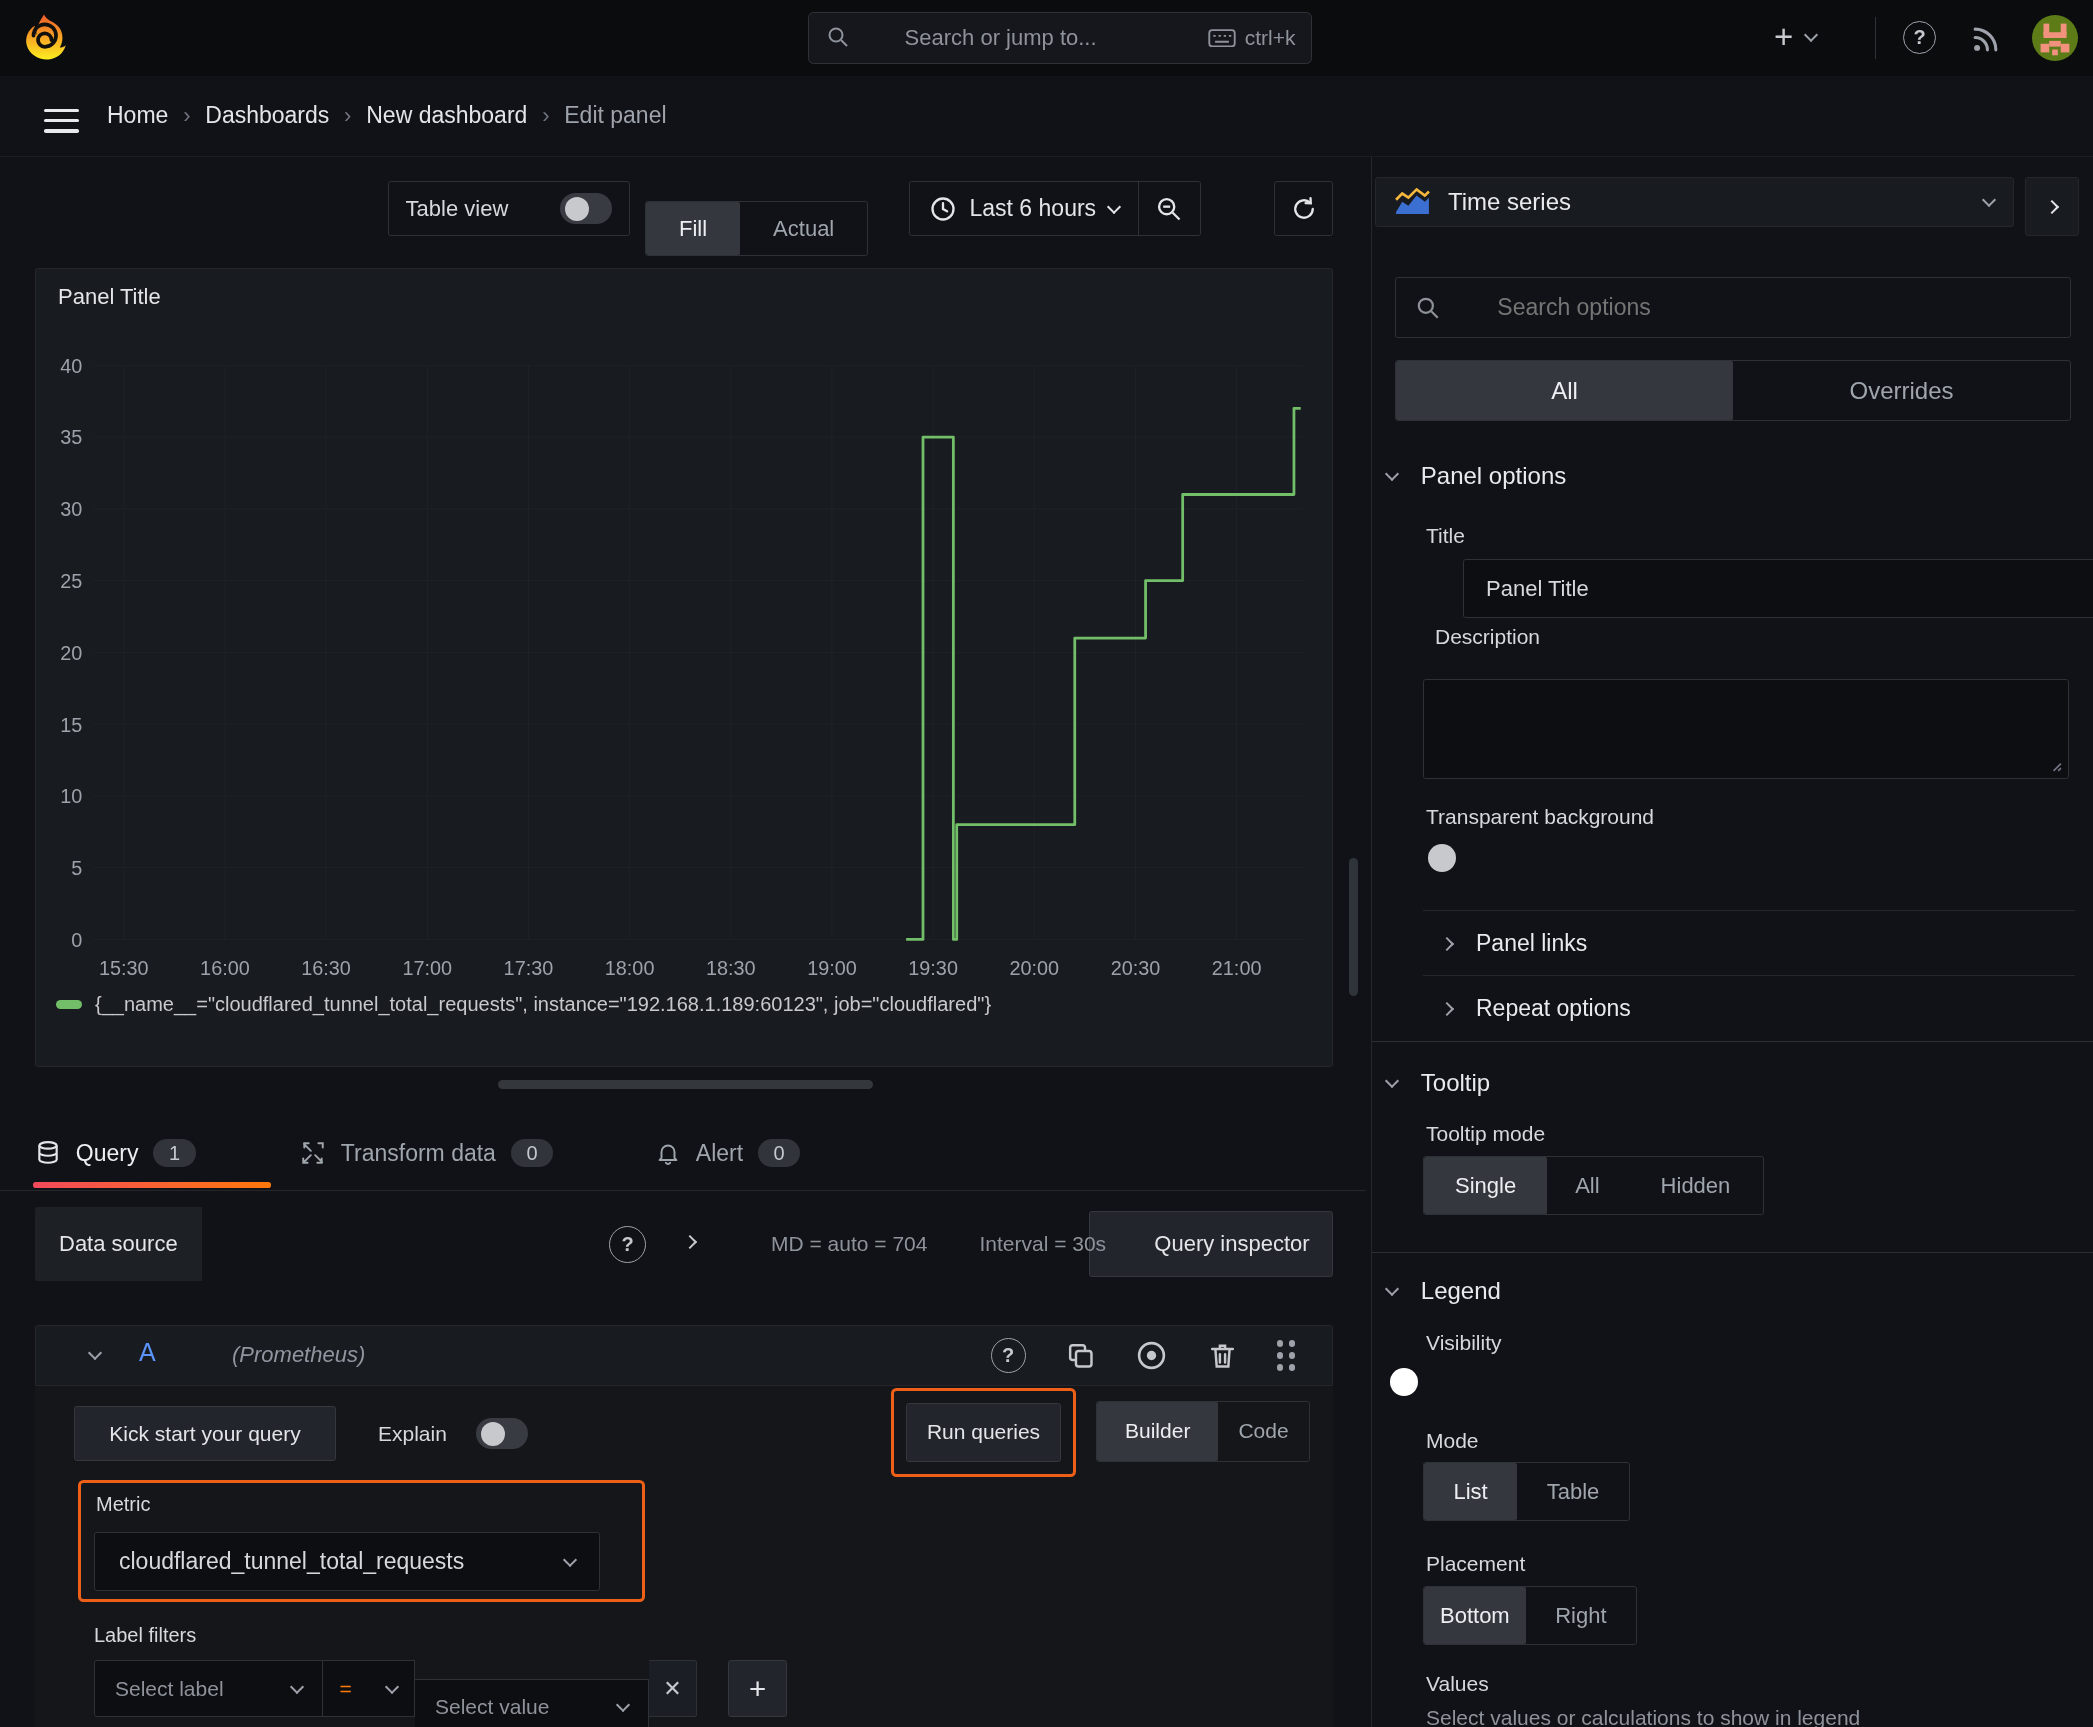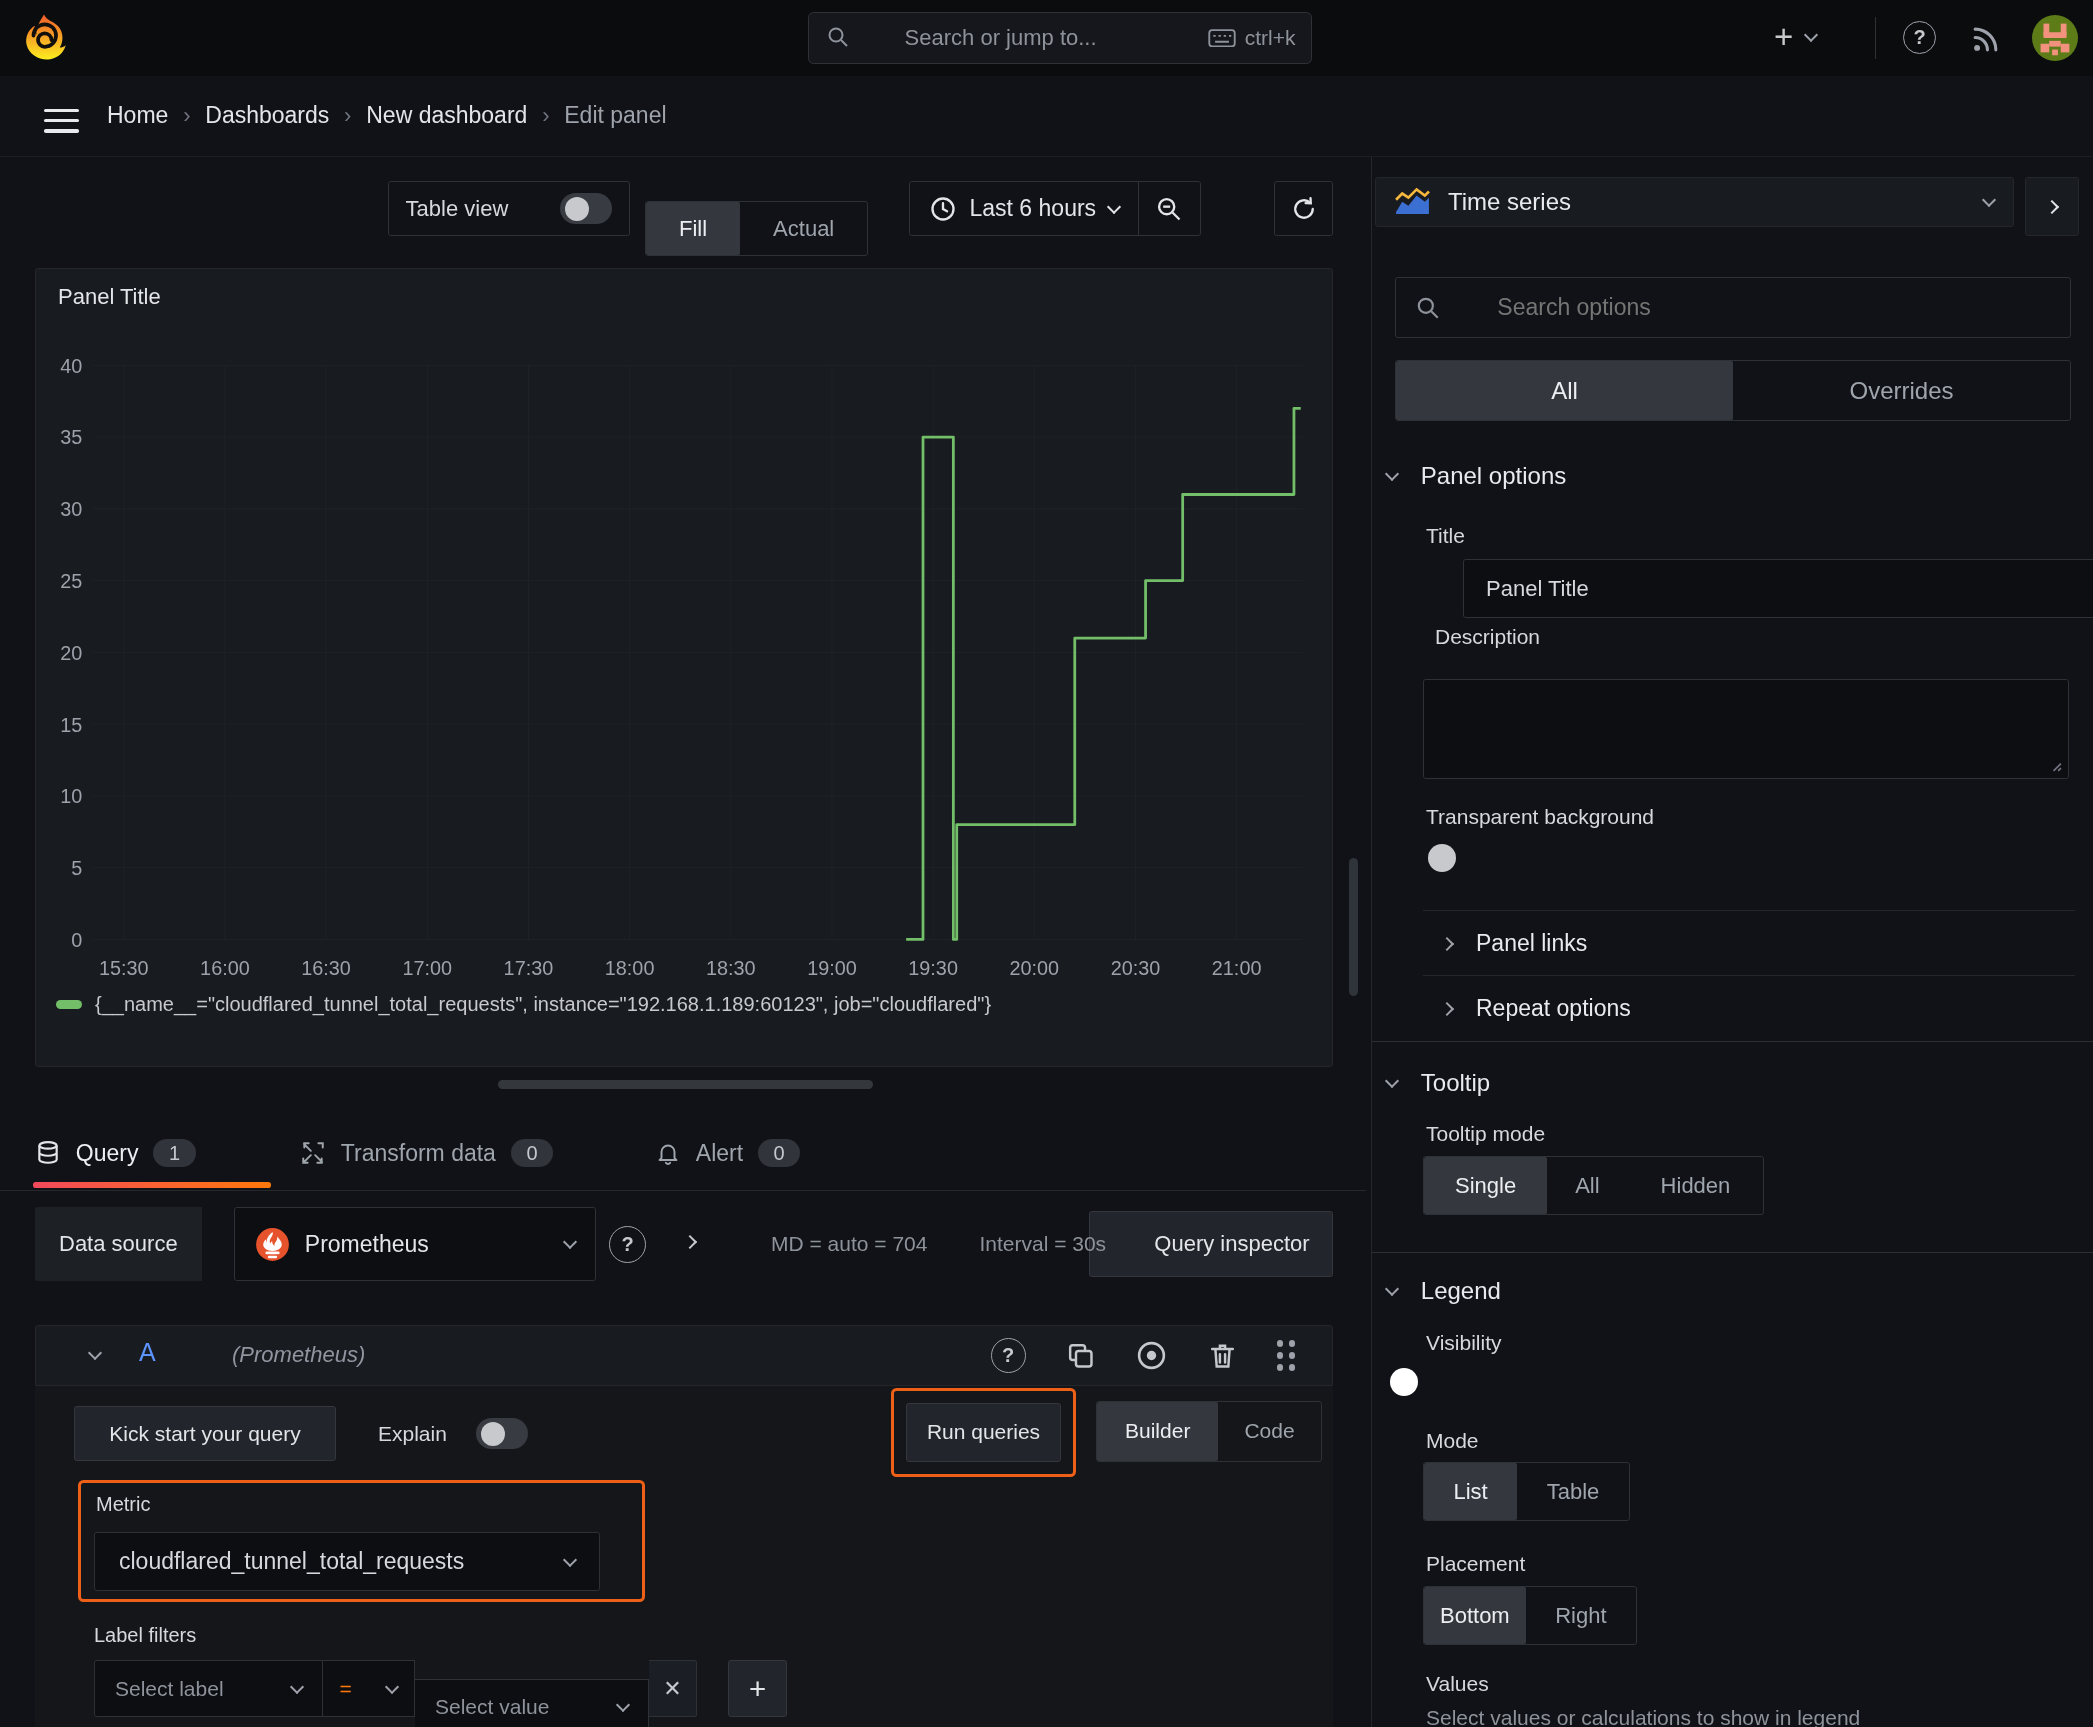--- a/index.html
+++ b/index.html
@@ -249,32 +249,20 @@
           <path d="M10 21a2.4 2.4 0 0 0 4 0" fill="none" stroke="#9fa5ad" stroke-width="1.8" stroke-linecap="round"></path>
         </svg>
       <span style="font-size:23px;color:#9fa5ad;">Alert</span>
       <span class="badge">0</span>
     </div>
   </div>
 
   <div class="ab row" style="left:35px;top:1207px;height:74px;background:#1d2025;border-radius:2.8px 0 0 2.8px;padding:0 24px;">
     <span style="font-size:22px;color:#e3e5e8;">Data source</span>
   </div>
-  <div class="ab row" style="left:234px;top:1207px;width:362px;height:74px;">
-    <div class="inputbox row" style="width:100%;height:100%;padding:0 20px;gap:14.8px;">
-      <svg width="35" height="35" viewBox="0 0 64 64">
-          <circle cx="32" cy="32" r="30" fill="#e6522c"></circle>
-          <path fill="#fff" d="M32 9c3.5 7-8.5 13-4 21 1-3 3.5-4.5 3.5-4.5s-.5 6.5 4.5 8.5c-2-6 6.5-8.5 4.5-16.5C45 22 49 27 49 33a17 11 0 0 1-34 0c0-4.5 2.5-8.5 5.5-10.5-1 4 1 6.5 1 6.5S19 18.5 32 9z"></path>
-          <rect x="19" y="45" width="26" height="5" rx="2.5" fill="#fff"></rect>
-          <rect x="23.5" y="52.5" width="17" height="4.5" rx="2.2" fill="#fff"></rect>
-        </svg>
-      <span style="font-size:23px;color:#e3e5e8;flex:1;">Prometheus</span>
-      <span class="chv" style="margin-top:-3.7px;"></span>
-    </div>
-  </div>
   <div class="ab qcircle" style="left:609px;top:1226px;width:37px;height:37px;">?</div>
   <span class="ab chv r" style="left:685px;top:1237px;border-color:#c7c9cc;"></span>
   <div class="ab row faint" style="left:771px;top:1207px;height:74px;gap:52px;font-size:21px;z-index:2;">
     <span>MD = auto = 704</span>
     <span>Interval = 30s</span>
   </div>
   <div class="ab btn ghost" style="left:1089px;top:1211px;width:244px;height:66px;z-index:1;">
     <span style="margin-left:42px;">Query inspector</span>
   </div>
 
@@ -311,21 +299,21 @@
     <div class="ab row" style="left:343px;top:20px;height:55px;gap:29.5px;">
       <span class="label">Explain</span>
       <span class="tgl sm">
           <span class="knob"></span>
         </span>
     </div>
     <div class="annot" style="left:856px;top:1.8px;width:185px;height:89px;"></div>
     <div class="ab btn ghost" style="left:871px;top:16.6px;width:155px;height:59px;font-size:21px;">Run queries</div>
     <div class="ab seg" style="left:1061px;top:14.8px;height:61px;background:#141619;">
       <span class="opt sel" style="font-size:21px;padding:0 28px;">Builder</span>
-      <span class="opt" style="font-size:21px;padding:0 26px;">Code</span>
+      <span class="opt" style="font-size:21px;padding:0 20px;">Code</span>
     </div>
 
     <div class="annot" style="left:43px;top:94px;width:567px;height:122px;"></div>
     <span class="ab label" style="left:61px;top:107px;font-size:20px;">Metric</span>
     <div class="ab inputbox row" style="left:59px;top:146px;width:506px;height:59px;padding:0 24px;gap:18.5px;">
       <span style="font-size:23px;flex:1;">cloudflared_tunnel_total_requests</span>
       <span class="chv" style="margin-top:-3.7px;"></span>
     </div>
 
     <span class="ab label" style="left:59px;top:238px;font-size:20px;">Label filters</span>

